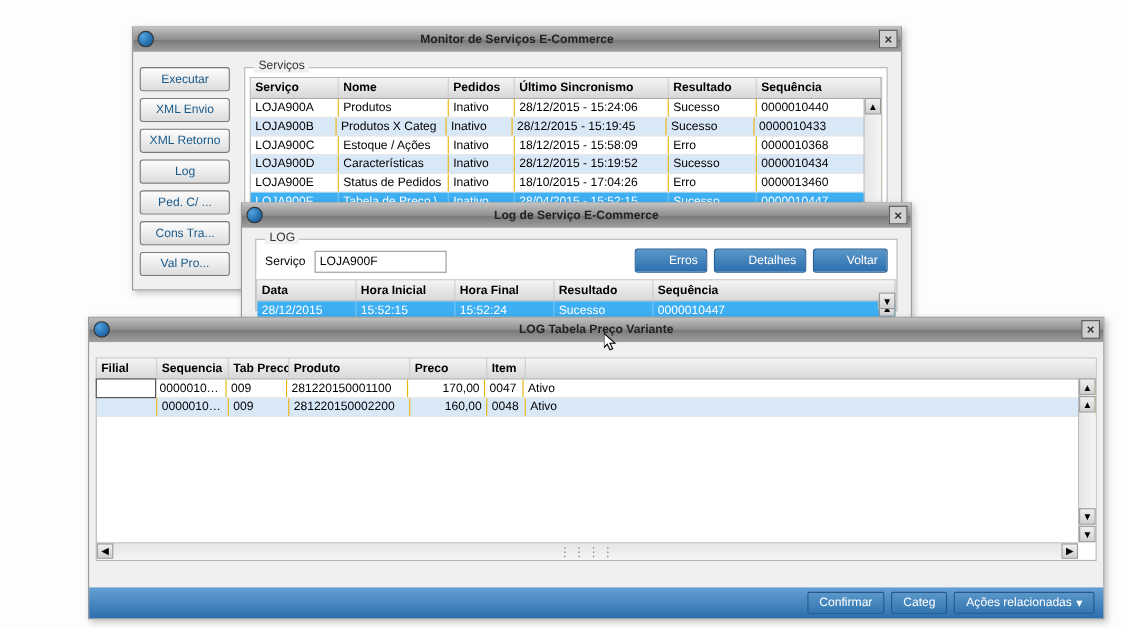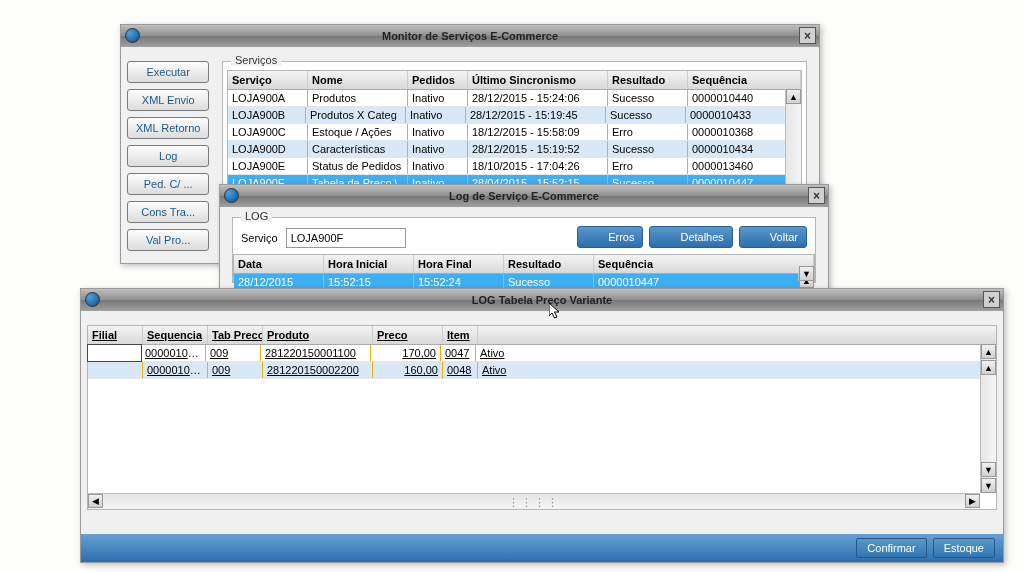--- a/index.html
+++ b/index.html
@@ -213,21 +213,21 @@
   </div>
 </div>
 
 <div class="window" style="left:80px; top:288px; width:924px; height:275px;">
   <div class="titlebar">
     <span class="icon"></span>
     <span>LOG Tabela Preço Variante</span>
     <span class="close"></span>
   </div>
 
-  <div class="table" style="position:absolute; left:6px; top:36px; right:6px; bottom:52px; background:#fff;text-decoration:underline;">
+  <div class="table" style="position:absolute; left:6px; top:36px; right:6px; bottom:52px; background:#fff;">
     <div class="thead">
       <div class="th" style="width:55px">Filial</div>
       <div class="th" style="width:65px">Sequencia</div>
       <div class="th" style="width:55px">Tab Preco</div>
       <div class="th" style="width:110px">Produto</div>
       <div class="th" style="width:70px">Preco</div>
       <div class="th" style="width:35px">Item</div>
     </div>
     <div class="row">
       <div class="td" style="width:55px; background:#fff; border:1px solid #444; margin:-1px;"></div>
@@ -256,19 +256,23 @@
     </div>
     <div class="scrollbar-h" style="right:16px;">
       <div class="sbtn" style="left:0">◀</div>
       <span class="grip">⋮⋮⋮⋮</span>
       <div class="sbtn" style="right:0">▶</div>
     </div>
   </div>
 
   <div class="footer-bar">
     <div class="fbtn">Confirmar</div>
-    <div class="fbtn">Estoque</div>
+    <div class="fbtn">Categ</div>
+    <div class="fbtn">
+      <span>Ações relacionadas</span>
+      <span>▾</span>
+    </div>
   </div>
 </div>
 
 <svg class="cursor-arrow" style="left:549px; top:303px;" viewBox="0 0 12 18">
   <path d="M0 0 L0 13 L3 10 L5.5 15 L8 14 L5.5 9 L10 9 Z" fill="#fff" stroke="#000" stroke-width="1"></path>
 </svg>
 
 </body></html>

